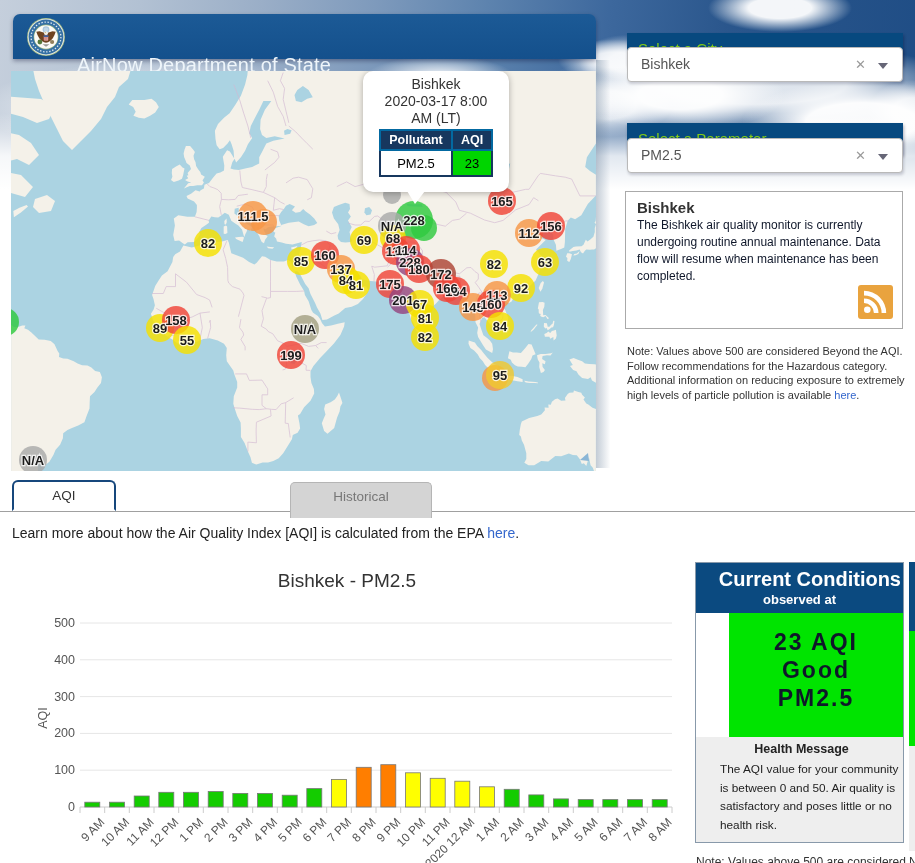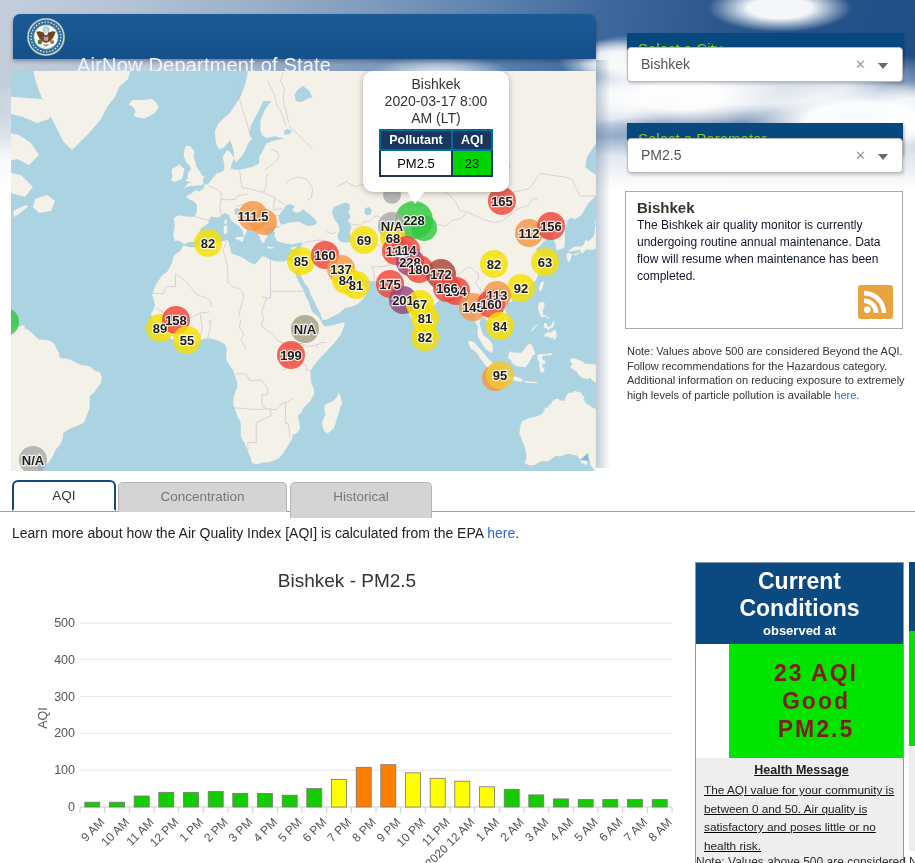--- a/index.html
+++ b/index.html
@@ -56,28 +56,28 @@
 
 .tabrow{position:absolute;left:0px;top:480px;width:915px;height:31px;border-bottom:1px solid #a0a0a0;}
 .tab{position:absolute;box-sizing:border-box;text-align:center;font-size:13.5px;}
 .tab1{left:12px;top:0px;width:104px;height:31px;background:#fff;border:2px solid #16477c;border-bottom:2px solid #fff;border-radius:6px 6px 0 0;color:#333;line-height:27px;z-index:2;}
 .tab2{left:118px;top:2px;width:169px;height:30px;background:#d4d4d4;border:1px solid #b5b5b5;border-bottom:none;border-radius:5px 5px 0 0;color:#777;line-height:27px;}
 .tab3{left:290px;top:2px;width:142px;height:36px;background:#d4d4d4;border:1px solid #b5b5b5;border-bottom:none;border-radius:5px 5px 0 0;color:#777;line-height:27px;}
 .learn{position:absolute;left:12px;top:525px;font-size:14px;color:#222;}
 
 .cc{position:absolute;left:695px;top:562px;width:209px;background:#fff;border:1px solid #8899aa;box-sizing:border-box;}
 .cc .h{background:#0b4a80;color:#fff;text-align:center;padding:5px 2px 6px 2px;}
-.cc .h .l1{font-size:23px;font-weight:bold;}
+.cc .h .l1{font-size:20px;font-weight:bold;text-align:right;}
 .cc .h .l2{font-size:13px;font-weight:bold;margin-top:1px;}
 .cc .h .l3{font-size:15px;font-weight:bold;margin-top:2px;}
-.cc .g{background:#00e400;color:#7f1d1d;text-align:center;padding:15px 0 15px 0;margin-left:33px;}
+.cc .g{background:#00e400;color:#0f172a;text-align:center;padding:15px 0 25px 0;margin-left:33px;}
 .cc .g div{font-size:23px;font-weight:bold;line-height:28px;letter-spacing:2px;}
-.cc .hm{background:#eee;padding:5px 1px 8px 5px;text-decoration:underline;}
+.cc .hm{background:#eee;padding:5px 1px 8px 5px;}
 .cc .hm .t{font-size:12.5px;font-weight:bold;text-align:center;color:#222;margin-bottom:4px;}
-.cc .hm .b{font-size:11.8px;color:#222;line-height:18.5px;padding-left:3px;}
+.cc .hm .b{font-size:11.8px;color:#222;line-height:18.5px;padding-left:3px;margin-left:16px;}
 .cc2{position:absolute;left:909px;top:562px;width:10px;height:289px;}
 .cc2 .a{height:69px;background:#0b4a80;}
 .cc2 .b{height:115px;background:#00e400;}
 .cc2 .c{height:105px;background:#eee;}
 .note2{position:absolute;left:696px;top:855px;width:215px;font-size:12px;color:#333;white-space:nowrap;overflow:hidden;}
 .note3{position:absolute;left:909px;top:855px;width:6px;font-size:12px;color:#333;white-space:nowrap;overflow:hidden;}
 </style>
 </head>
 <body>
 <div class="sky"></div>
@@ -338,21 +338,20 @@
       <path d="M6 13.5 a14.5 14.5 0 0 1 14.5 14.5 h-4.6 a9.9 9.9 0 0 0 -9.9 -9.9 z" fill="#fff"></path>
       <path d="M6 5.8 a22.2 22.2 0 0 1 22.2 22.2 h-4.6 a17.6 17.6 0 0 0 -17.6 -17.6 z" fill="#fff"></path>
     </svg>
   </div>
 </div>
 
 <div class="note">Note: Values above 500 are considered Beyond the AQI. Follow recommendations for the Hazardous category. Additional information on reducing exposure to extremely high levels of particle pollution is available <a>here</a>.</div>
 
 <div class="tabrow">
   <div class="tab tab1">AQI</div>
-  <div class="tab tab2">Concentration</div>
   <div class="tab tab3">Historical</div>
 </div>
 <div class="learn">Learn more about how the Air Quality Index [AQI] is calculated from the EPA <a>here</a>.</div>
 
 <svg id="chart" width="695" height="311" viewBox="0 0 695 311" style="position:absolute;left:0;top:552px;" font-family="Liberation Sans, sans-serif">
 <text x="347" y="35" font-size="19" fill="#333" text-anchor="middle">Bishkek - PM2.5</text>
 <line x1="80.0" y1="255.0" x2="672.0" y2="255.0" stroke="#ccc" stroke-width="1"></line>
 <text x="75.0" y="259.0" font-size="12.5" fill="#555" text-anchor="end">0</text>
 <line x1="80.0" y1="218.2" x2="672.0" y2="218.2" stroke="#e6e6e6" stroke-width="1"></line>
 <text x="75.0" y="222.2" font-size="12.5" fill="#555" text-anchor="end">100</text>

